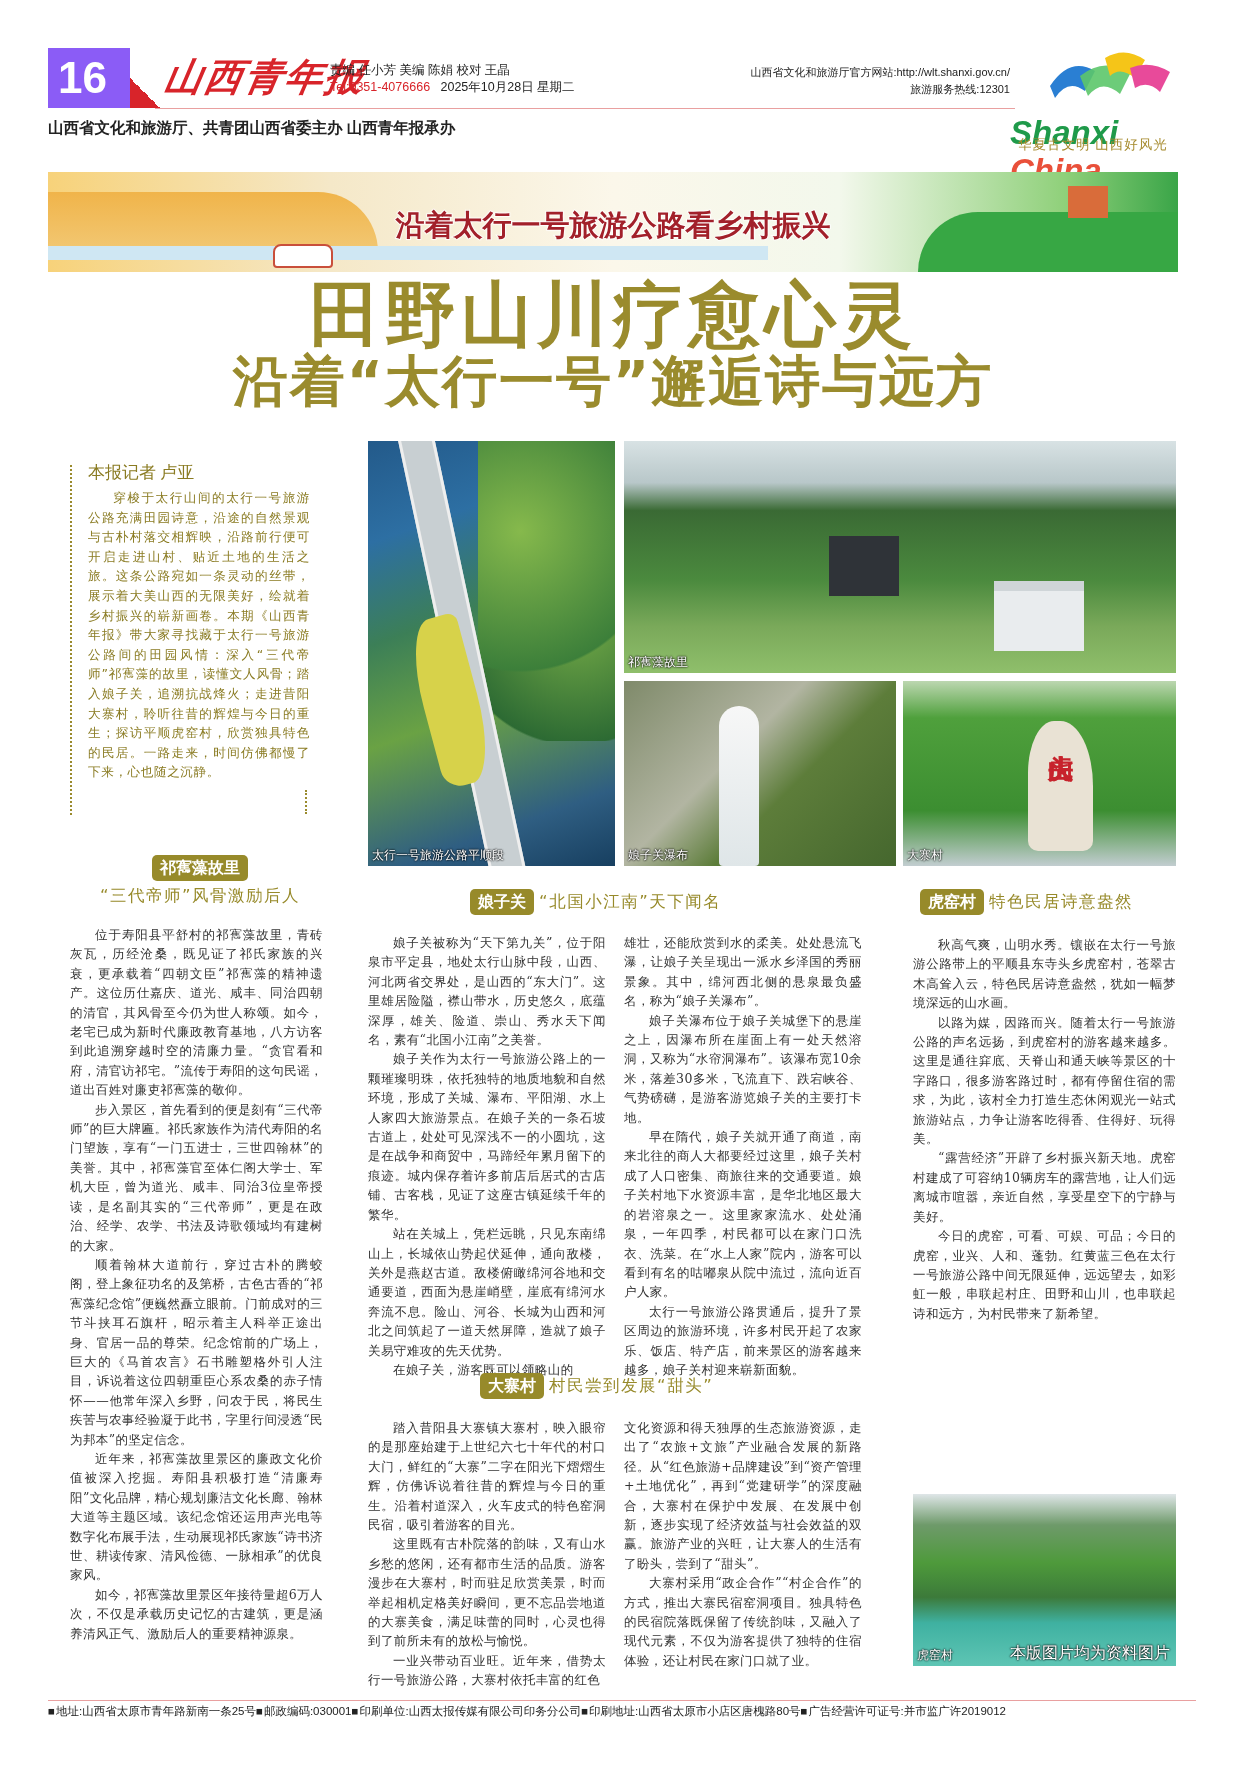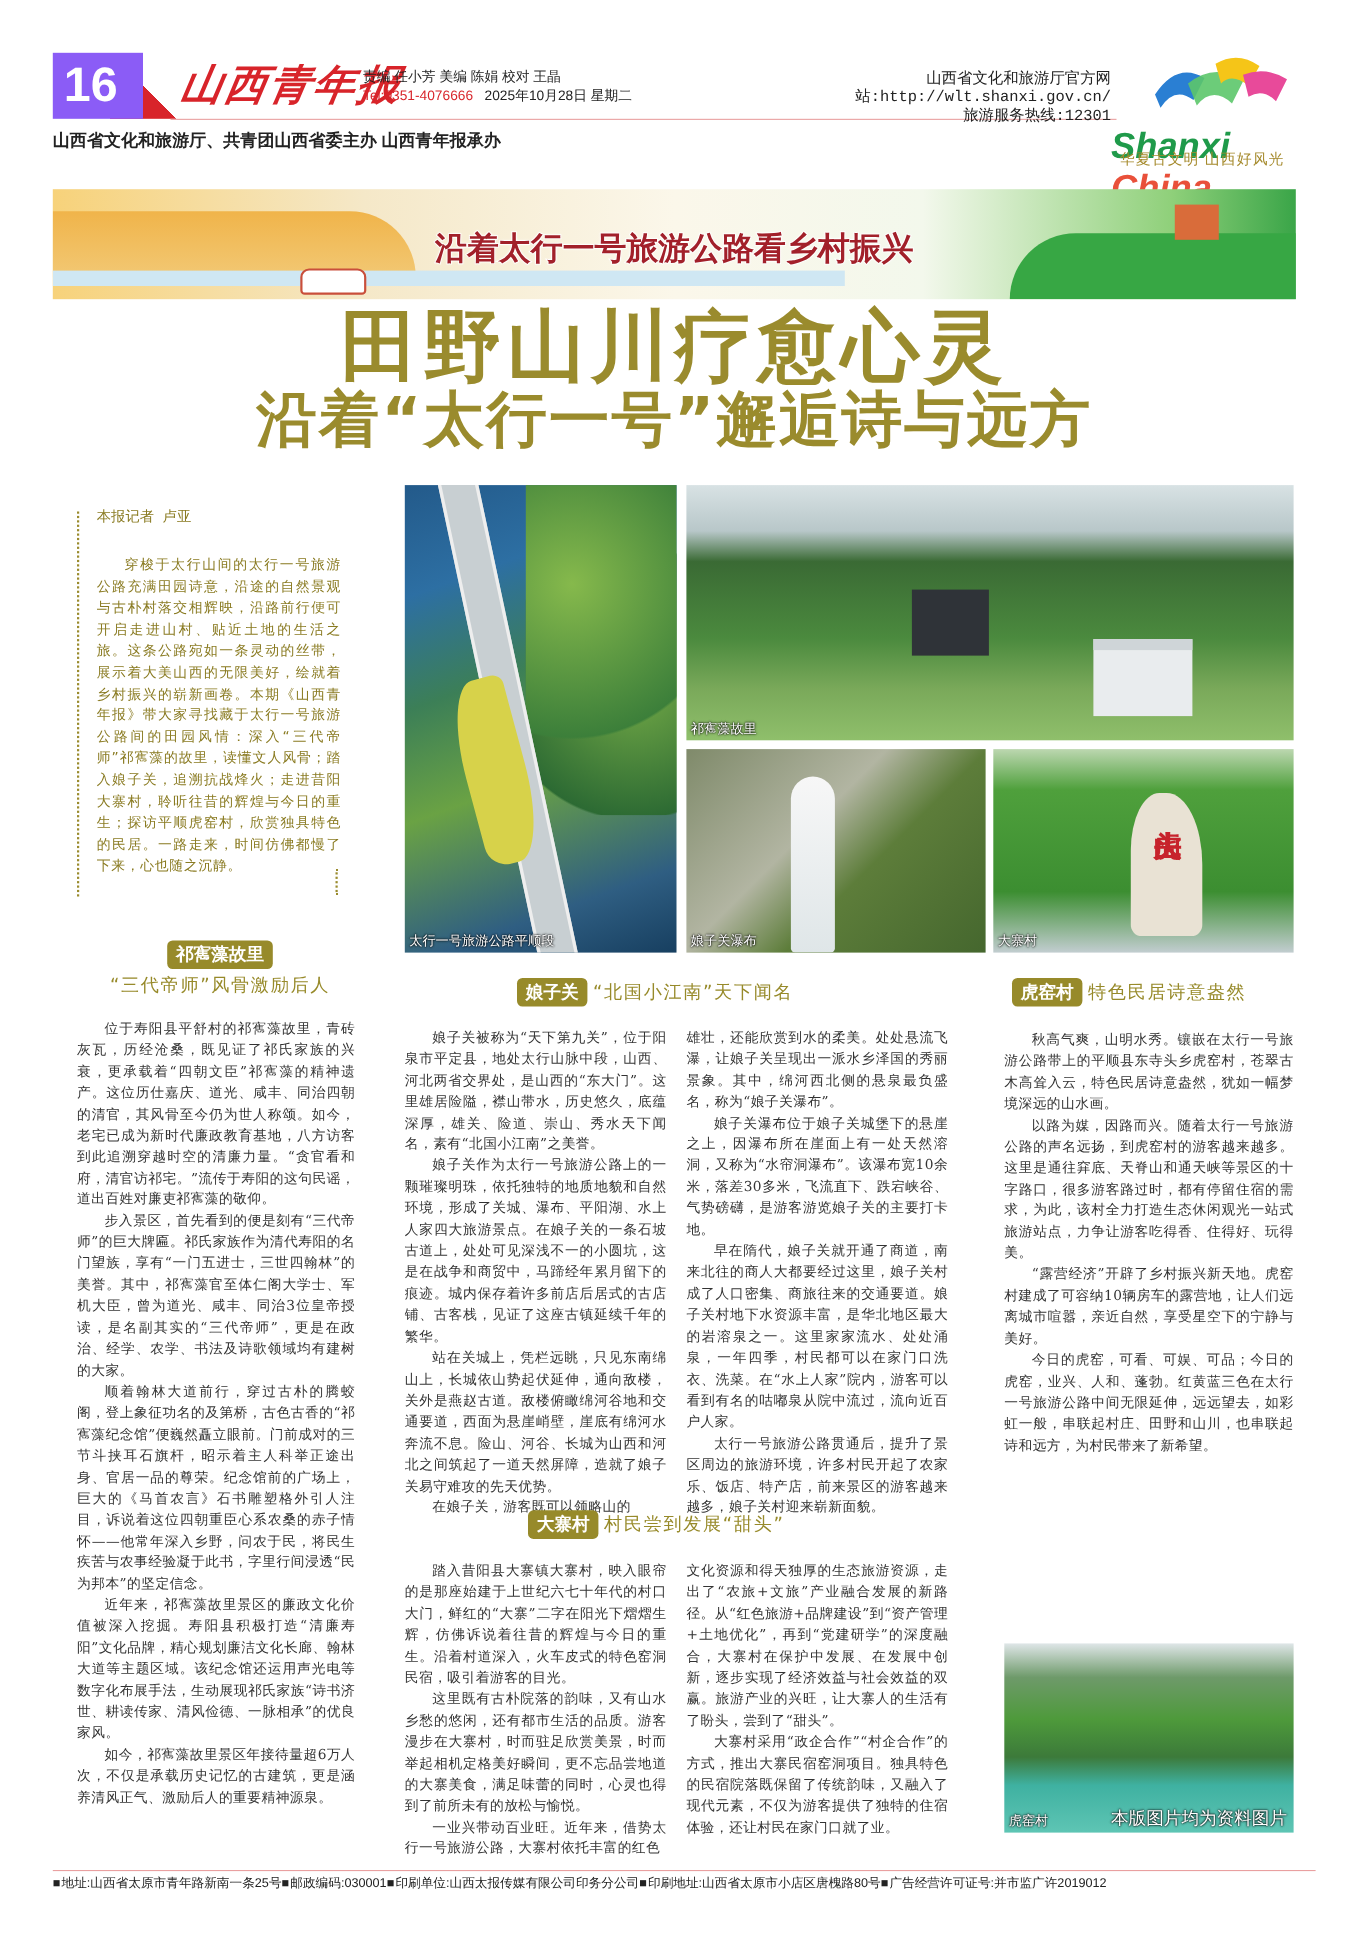--- a/index.html
+++ b/index.html
@@ -6,40 +6,40 @@
 body{width:1242px;height:1768px;background:#fff;font-family:"DejaVu Serif","Liberation Serif",serif;color:#222;position:relative;overflow:hidden}
 .abs{position:absolute}
 
 .pgnum{left:48px;top:48px;width:82px;height:60px;background:#8b5cf6;color:#fff;font-family:"Liberation Sans",sans-serif;font-weight:bold;font-size:44px;line-height:60px;padding-left:10px}
 .pgtri2{left:100px;top:48px;width:60px;height:60px;background:linear-gradient(to top right,#d8242a 50%,transparent 50%)}
 .mast-logo{left:165px;top:52px;font-family:"DejaVu Serif",serif;font-style:italic;font-weight:bold;color:#d8242a;font-size:38px;letter-spacing:2px;transform:skewX(-10deg)}
 .mast-credits{left:330px;top:62px;font-family:"Liberation Sans",sans-serif;font-size:12.5px;color:#222;line-height:17px}
 .mast-tel{color:#d8242a}
 .mast-rule{left:155px;top:108px;width:860px;height:1px;background:#e9a0a0}
 .sponsors{left:48px;top:118px;font-family:"Liberation Sans",sans-serif;font-weight:bold;font-size:15.5px;color:#222}
-.site-info{left:640px;top:64px;width:370px;text-align:right;font-family:Liberation Mono, monospace;font-size:14px;line-height:17px;color:#222}
+.site-info{left:640px;top:64px;width:370px;text-align:right;font-family:Liberation Sans, sans-serif;font-size:11px;line-height:17px;color:#222}
 .brand{left:1010px;top:46px;width:185px;height:110px}
 .brand-word{position:absolute;left:0;top:68px;font-family:Liberation Sans, sans-serif;font-style:italic;font-weight:bold;font-size:33px}
 .brand-tag{position:absolute;left:8px;top:90px;font-family:"Liberation Sans",sans-serif;font-size:13.5px;color:#a58a2c;letter-spacing:1px}
 
 .banner{left:48px;top:172px;width:1130px;height:100px;overflow:hidden;background:linear-gradient(90deg,#f7d27a 0%,#f5e8c8 25%,#fbf7ea 50%,#f3f8ec 70%,#8fd07a 90%,#3aa548 100%)}
 .banner-hill{position:absolute;left:0;top:20px;width:330px;height:60px;background:linear-gradient(#f0b44a,#f2c874);border-radius:0 80px 0 0}
 .banner-green{position:absolute;right:0;top:40px;width:260px;height:60px;background:#37a744;border-radius:120px 0 0 0}
 .banner-road{position:absolute;left:0;top:74px;width:720px;height:14px;background:#cfe7f3}
 .banner-car{position:absolute;left:225px;top:72px;width:60px;height:24px;background:#fff;border:2px solid #c94f3b;border-radius:8px 8px 4px 4px}
 .banner-house{position:absolute;right:70px;top:14px;width:40px;height:32px;background:#d96c3a}
 .banner-title{position:absolute;left:0;width:100%;top:34px;text-align:center;font-family:"DejaVu Sans",sans-serif;font-weight:bold;font-size:29px;color:#a2202a;-webkit-text-stroke:1.5px #fff;paint-order:stroke fill;text-shadow:0 0 3px #fff}
 
 .headline{left:48px;top:282px;width:1130px;text-align:center;font-family:"DejaVu Sans",sans-serif;font-weight:bold;color:#9a8b2d;line-height:66px}
 .hl1{font-size:71px;letter-spacing:5px}
 .hl2{font-size:55px;letter-spacing:2px}
 
 .intro{left:70px;top:465px;width:240px;height:350px;border-left:2px dotted #9a8b2d;padding-left:16px}
 .intro-end{left:305px;top:790px;height:24px;border-left:2px dotted #9a8b2d}
-.intro-by{font-family:Liberation Mono, monospace;font-size:13px;color:#8a7b22;margin-top:-4px;margin-bottom:24px}
+.intro-by{font-family:Liberation Serif, serif;font-size:17px;color:#8a7b22;margin-top:-4px;margin-bottom:4px}
 .intro-body{font-family:"DejaVu Sans",sans-serif;font-size:12.6px;line-height:19.6px;color:#8a7b22;text-indent:2em;text-align:justify;letter-spacing:0.6px}
 
 .photo{overflow:hidden}
 .cap{position:absolute;left:4px;bottom:2px;font-family:"DejaVu Sans",sans-serif;font-size:12px;color:#fff;text-shadow:0 0 2px #000,0 0 2px #000}
 .ph-road{left:368px;top:441px;width:247px;height:425px;background:linear-gradient(160deg,#235a8a 0%,#2d6fa3 20%,#3c7f57 40%,#6aa244 60%,#2f5e82 85%,#173f60 100%)}
 .ph-road .rd{position:absolute;left:28px;top:-10px;width:36px;height:460px;background:#c8cfd2;transform:rotate(-12deg);transform-origin:top left;border-left:3px solid #eee;border-right:3px solid #eee}
 .ph-road .lawn{position:absolute;left:55px;top:175px;width:55px;height:170px;background:#d7d24a;border-radius:50% 10px 50% 20px;transform:rotate(-15deg)}
 .ph-road .trees{position:absolute;left:110px;top:0;width:140px;height:300px;background:radial-gradient(circle at 30% 30%,#86b94c,#3c7f3a 60%,transparent 61%),radial-gradient(circle at 70% 60%,#75ab47,#2c6a33 60%,transparent 61%)}
 .ph-home{left:624px;top:441px;width:552px;height:232px;background:linear-gradient(#d8e2e4 0%,#b8c7c9 18%,#3a6a34 30%,#4b8a3e 60%,#7aa95a 80%,#8fbf6b 100%)}
 .ph-home .bld{position:absolute;left:205px;top:95px;width:70px;height:60px;background:#2f3338}

